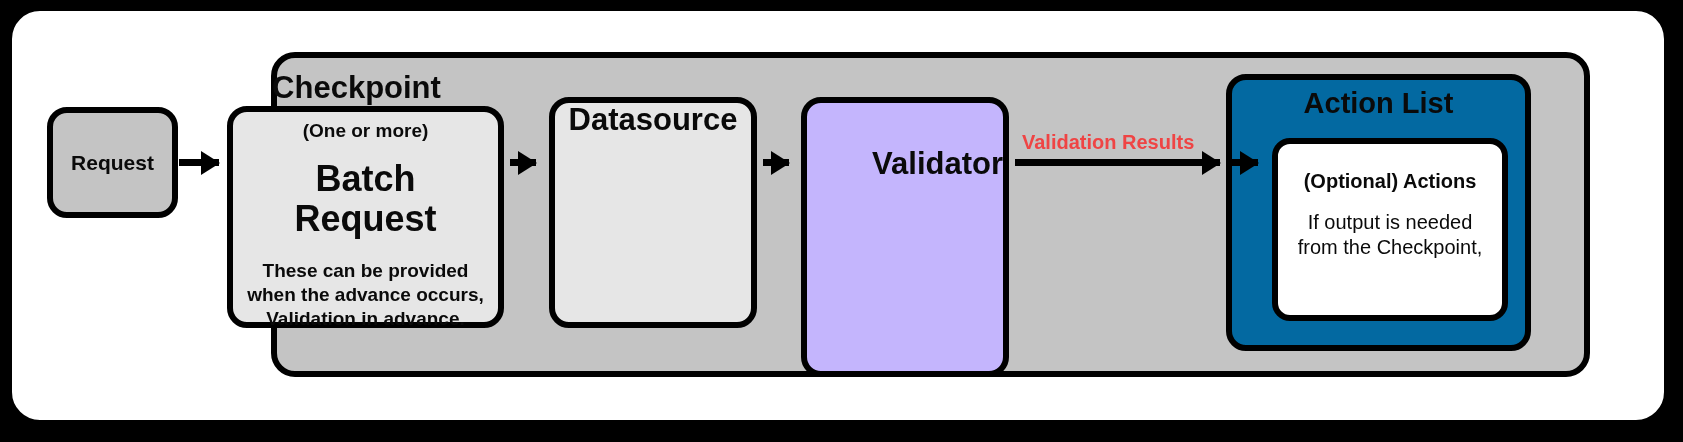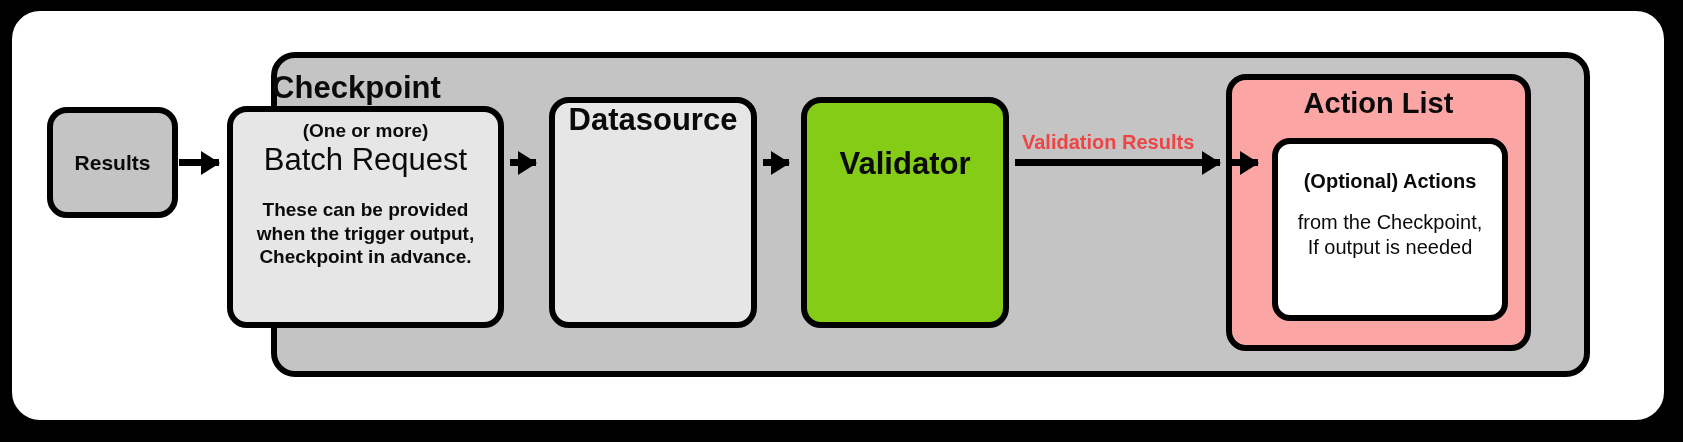--- a/index.html
+++ b/index.html
@@ -95,24 +95,24 @@
     padding: 6px 10px 0 10px;
     justify-content: flex-start;
   }
   .batch-sub {
     font-size: 19px;
     font-weight: bold;
     margin-top: 2px;
     line-height: 1.15;
   }
   .batch-title {
-    font-size: 31px;
-    font-weight: normal;
+    font-size: 36px;
+    font-weight: bold;
     line-height: 1.12;
-    margin-top: 1px;
+    margin-top: 17px;
   }
   .batch-note {
     font-size: 19px;
     font-weight: bold;
     line-height: 1.26;
     margin-top: 20px;
   }
 
   
   .datasource {
@@ -128,34 +128,35 @@
     font-size: 31px;
     font-weight: bold;
     line-height: 1.1;
   }
 
   
   .validator {
     left: 789px;
     top: 86px;
     width: 208px;
-    height: 231px;
-    background: #84cc16;
+    height: 280px;
+    background: #c4b5fd;
     border-radius: 20px;
     justify-content: flex-start;
     padding-top: 44px;
+    align-items: flex-end;
   }
 
   
   .action-list {
     left: 1214px;
     top: 63px;
     width: 305px;
     height: 277px;
-    background: #fca5a5;
+    background: #0369a1;
     border-radius: 20px;
     justify-content: flex-start;
     padding-top: 8px;
   }
   .action-list-title {
     font-size: 29px;
     font-weight: bold;
     line-height: 1.1;
   }
 
@@ -226,36 +227,36 @@
   }
 </style>
 </head>
 <body>
 
 <div id="canvas">
 
   <div class="outer-frame">
 
     <div class="node trigger">
-      <div class="trigger-label">Results</div>
+      <div class="trigger-label">Request</div>
     </div>
 
     <div class="arrow arrow-trigger-batch"></div>
 
     <div class="node checkpoint">
       <div class="checkpoint-title">Checkpoint</div>
     </div>
 
     <div class="node batch">
       <div class="batch-sub">(One or more)</div>
       <div class="batch-title">Batch Request</div>
       <div class="batch-note">
         <div>These can be provided</div>
-        <div>when the trigger output,</div>
-        <div>Checkpoint in advance.</div>
+        <div>when the advance occurs,</div>
+        <div>Validation in advance.</div>
       </div>
     </div>
 
     <div class="arrow arrow-batch-ds"></div>
 
     <div class="node datasource">
       <div class="box-title">Datasource</div>
     </div>
 
     <div class="arrow arrow-ds-val"></div>
@@ -266,22 +267,22 @@
 
     <div class="arrow arrow-val-action"></div>
     <div class="arrow-label label-validation">Validation Results</div>
 
     <div class="node action-list">
       <div class="action-list-title">Action List</div>
 
       <div class="optional-actions">
         <div class="optional-title">(Optional) Actions</div>
         <div class="optional-note">
+          <div>If output is needed</div>
           <div>from the Checkpoint,</div>
-          <div>If output is needed</div>
         </div>
       </div>
     </div>
 
     <div class="arrow arrow-action-inner"></div>
 
   </div>
 </div>
 
 </body></html>

